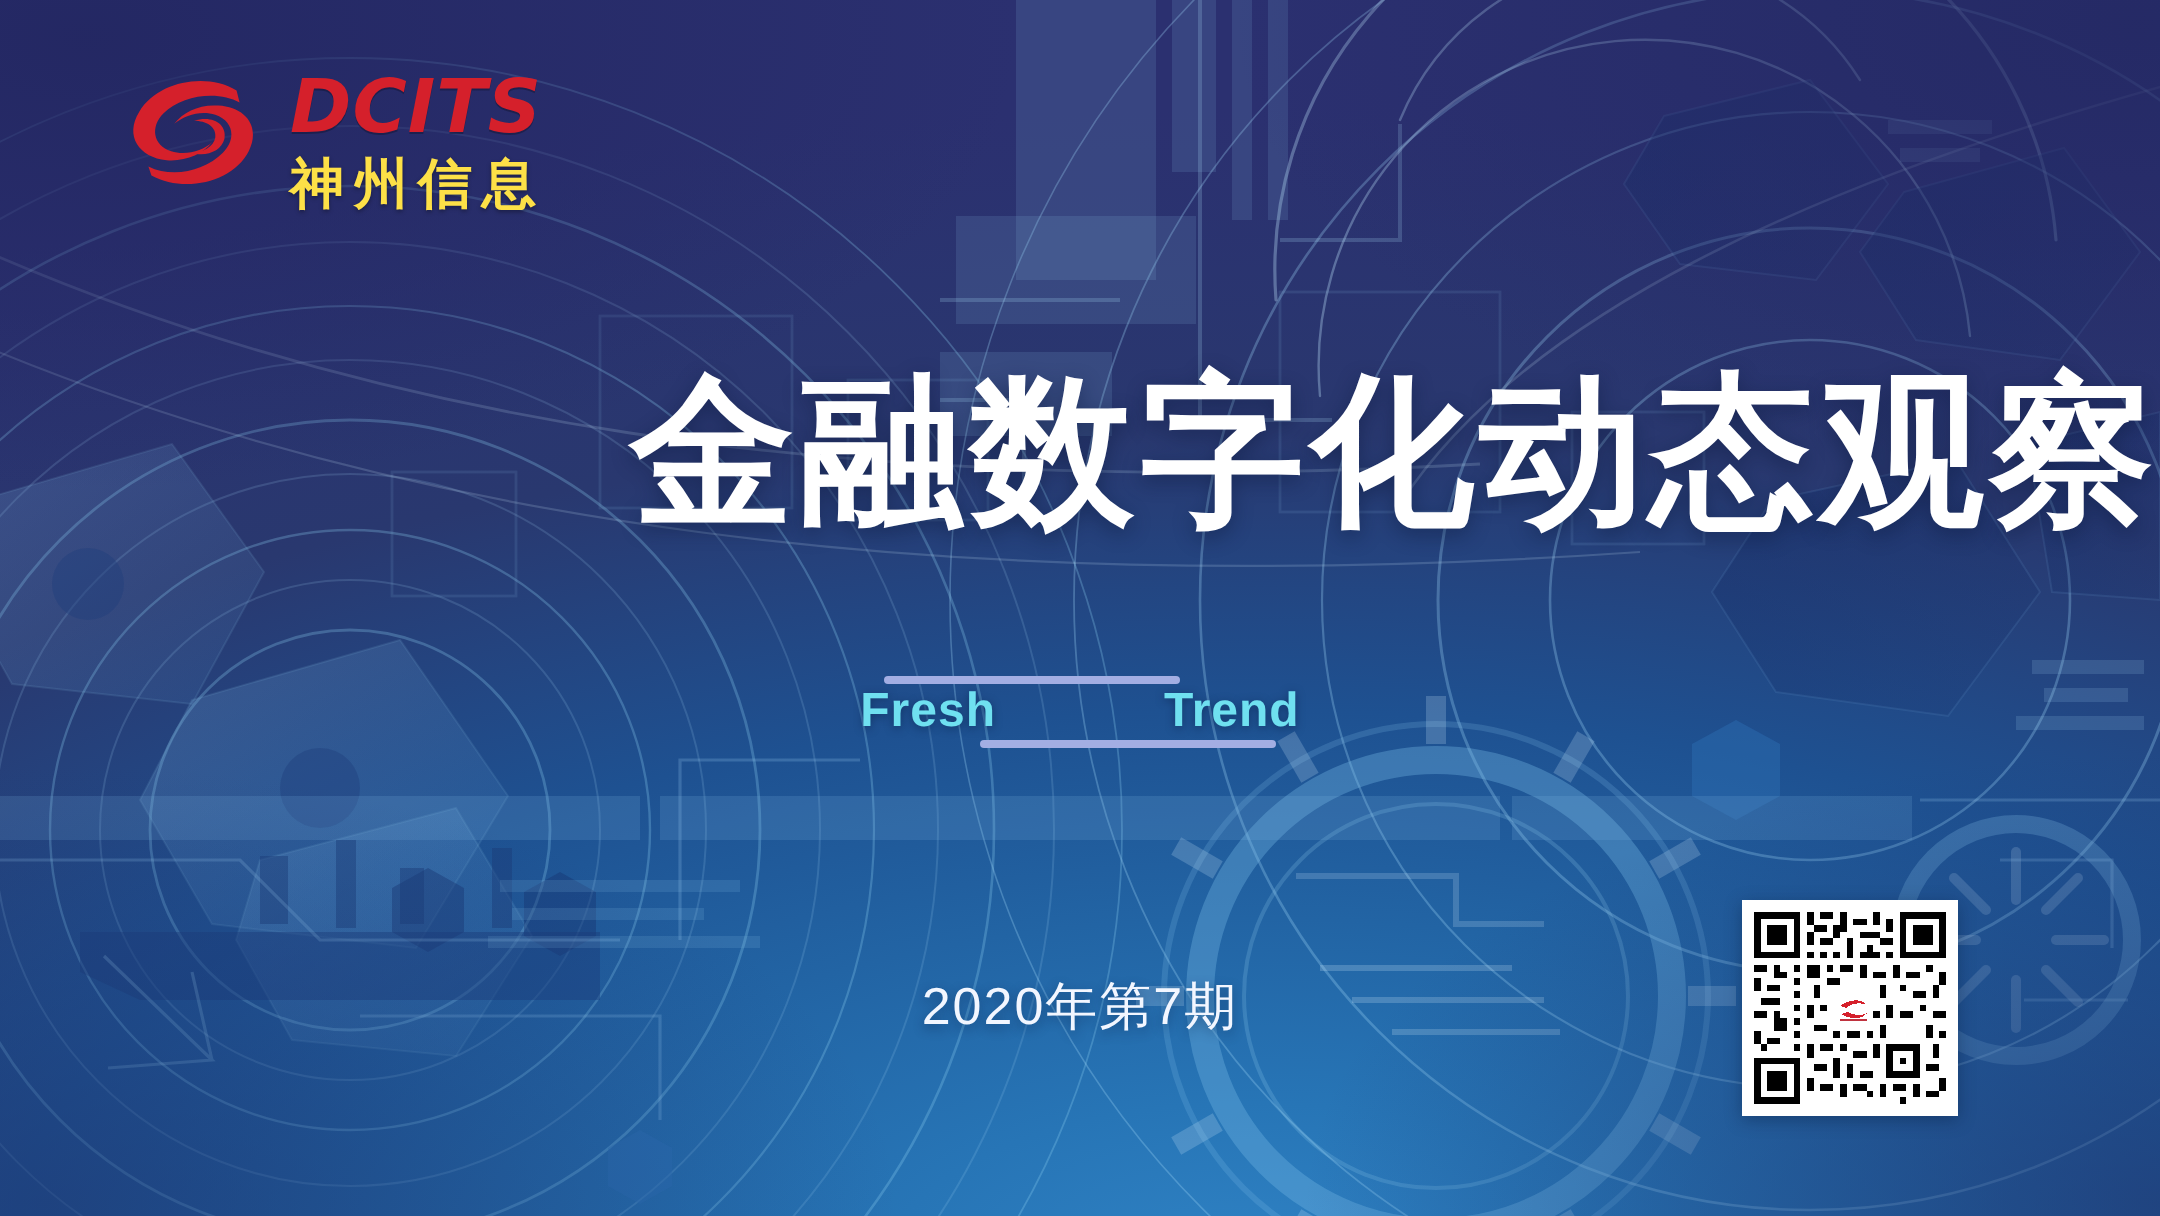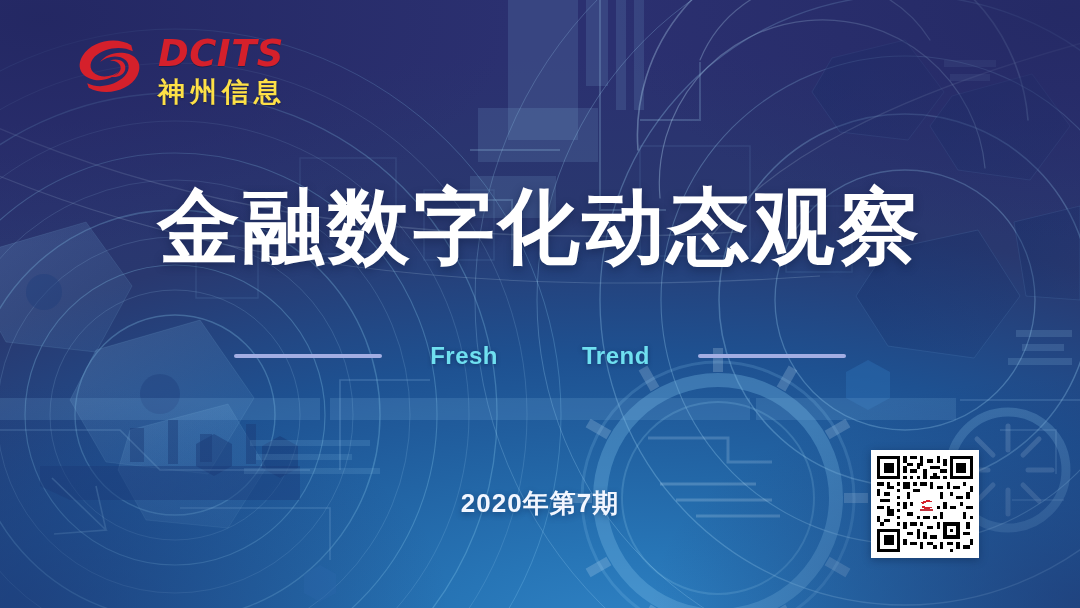--- a/index.html
+++ b/index.html
@@ -33,21 +33,21 @@
       radial-gradient(70% 60% at 4% 3%, rgba(35,39,98,.92) 0%, rgba(35,39,98,0) 62%),
       radial-gradient(70% 62% at 99% 2%, rgba(36,41,100,.88) 0%, rgba(36,41,100,0) 60%),
       radial-gradient(60% 55% at 2% 99%, rgba(30,53,112,.55) 0%, rgba(30,53,112,0) 66%),
       radial-gradient(62% 58% at 100% 99%, rgba(31,50,108,.60) 0%, rgba(31,50,108,0) 64%);
   }
   svg.bg-art { position: absolute; inset: 0; width: 1080px; height: 608px; }
 
   
   .logo-block {
     position: absolute;
-    left: 72px; top: 30px;
+    left: 59px; top: 30px;
     display: flex;
     align-items: center;
     gap: 10px;
   }
   .logo-mark { width: 76px; height: 76px; display:block; }
   .logo-words { display: flex; flex-direction: column; line-height: 1; padding-top: 4px;}
   .logo-en {
     color: #d5202b;
     font-size: 37px;
     font-weight: bold;
@@ -63,38 +63,39 @@
     letter-spacing: 5px;
     margin-top: 7px;
     text-shadow: 0 1px 2px rgba(0,0,0,.35);
   }
 
   
   .title {
     position: absolute;
     left: 0; right: 0;
     top: 186px;
-    text-align: center;
+    text-align: right;
     color: #ffffff;
     font-size: 82px;
     font-weight: bold;
     letter-spacing: 3px;
     line-height: 1;
     text-shadow: 0 3px 10px rgba(10,25,60,.45);
   }
 
   
   .tagline {
     position: absolute;
     left: 0; right: 0;
     top: 340px;
     height: 32px;
     display: flex;
     align-items: center;
     justify-content: center;
+    flex-direction: column;
   }
   .tag-rule {
     width: 148px;
     height: 4px;
     background: #a3aee3;
     border-radius: 2px;
     flex: 0 0 auto;
   }
   .tag-rule.left  { margin-right: 48px; }
   .tag-rule.right { margin-left: 48px; }
@@ -112,21 +113,21 @@
   }
 
   
   .issue {
     position: absolute;
     left: 0; right: 0;
     top: 486px;
     text-align: center;
     color: #f2f6ff;
     font-size: 26px;
-    font-weight: bold;
+    font-weight: normal;
     letter-spacing: 1px;
     text-shadow: 0 2px 6px rgba(10,30,70,.45);
   }
 
   
   .qr-card {
     position: absolute;
     left: 871px; top: 450px;
     width: 108px; height: 108px;
     background: #ffffff;

